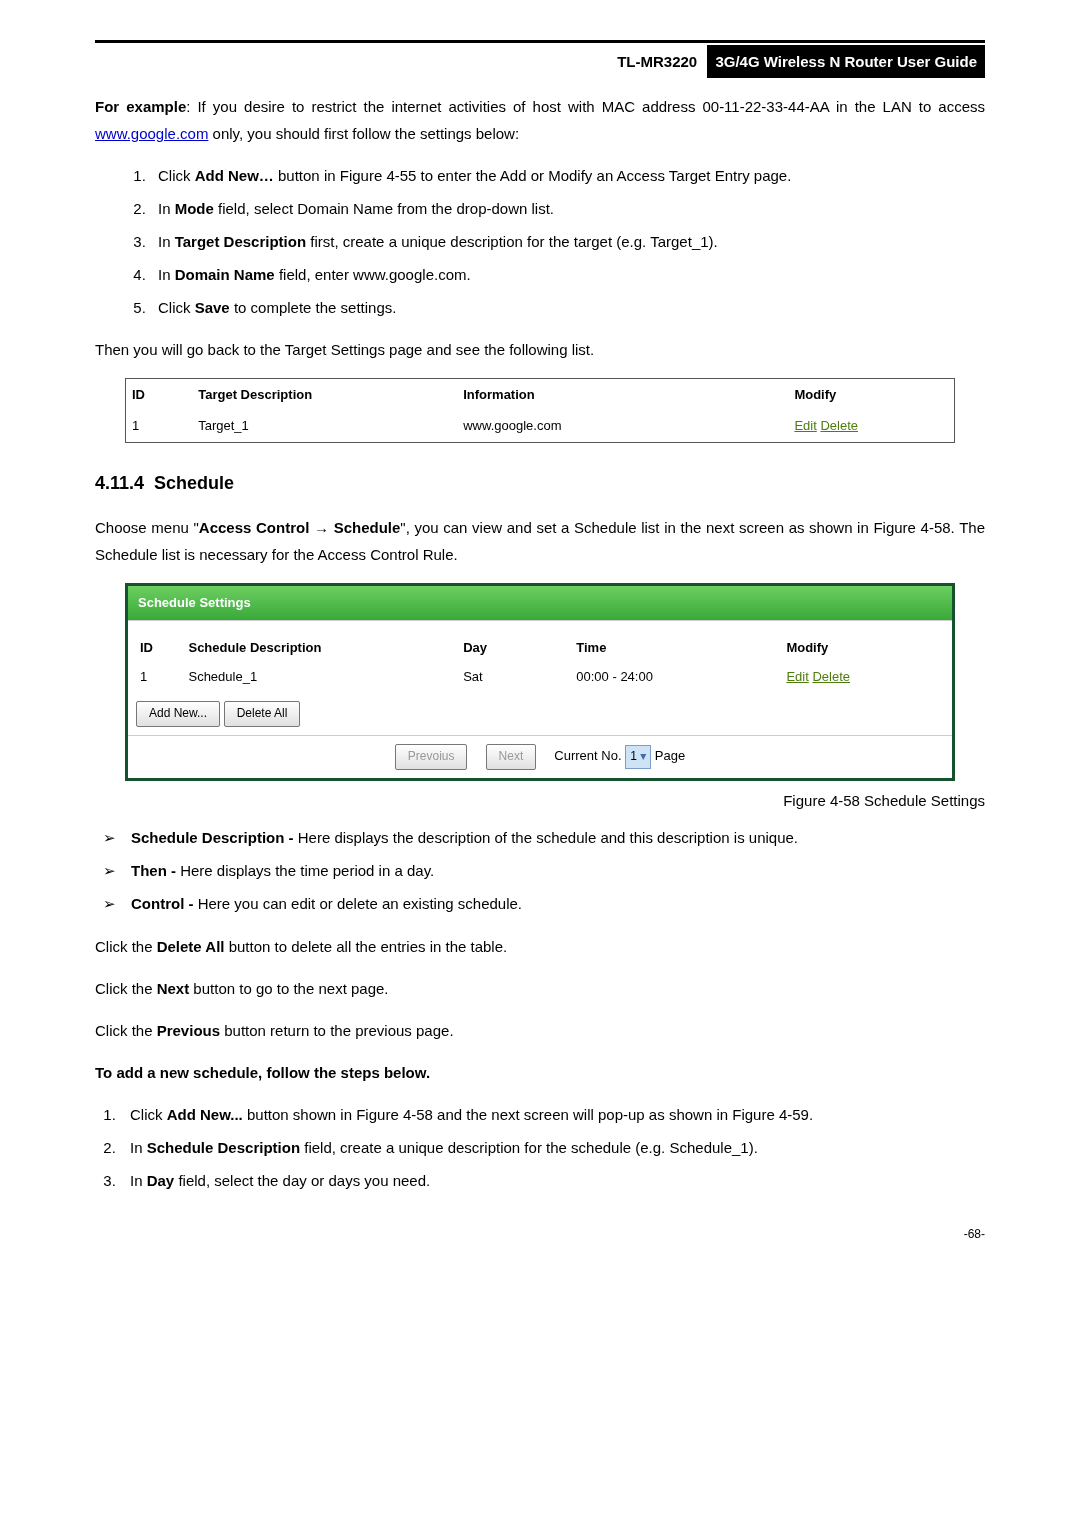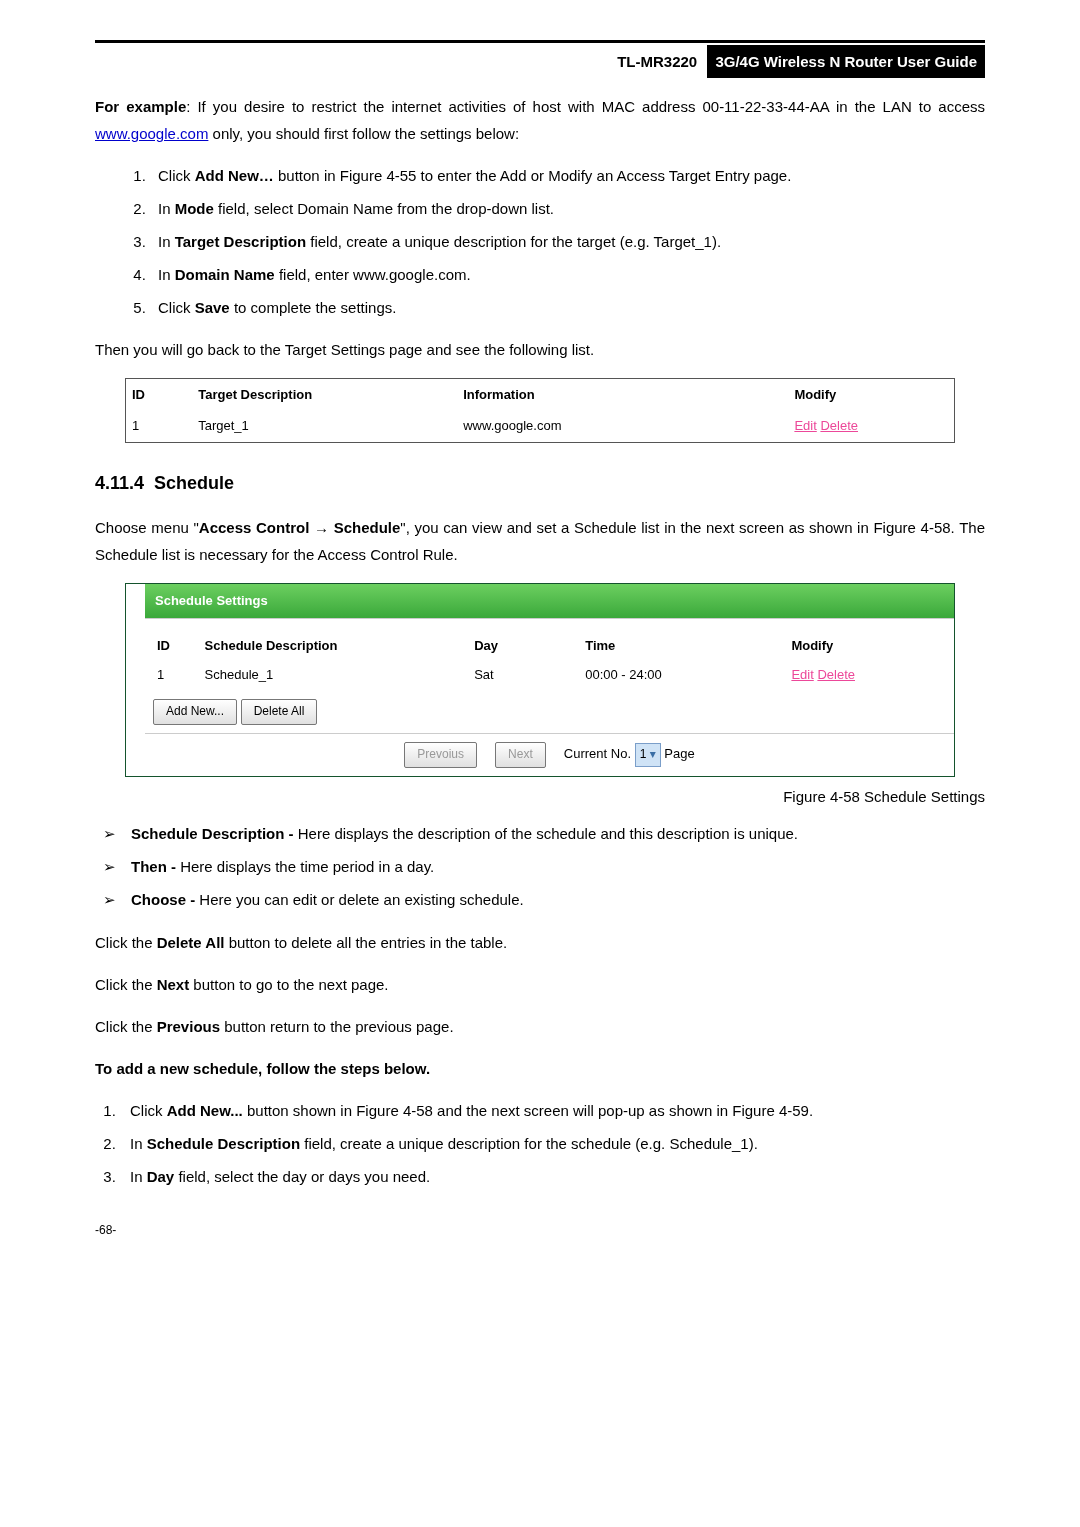--- a/index.html
+++ b/index.html
@@ -73,27 +73,26 @@
     border-collapse: collapse;
   }
   .fig-box th {
     text-align: left;
     font-weight: bold;
     padding: 4px 6px;
   }
   .fig-box td {
     padding: 4px 6px;
   }
-  .modify-link { color: #ec4899; text-decoration: underline; }
+  .modify-link { color: #4d7c0f; text-decoration: underline; }
   .schedule-panel {
-    border: 1px solid #14532d; 
+    border: 3px solid #14532d; 
     margin: 10px 30px 6px 30px;
     font-size: 13px;
     background: #fff;
-    padding-left: 19px;
   }
   .schedule-title {
     background: #4caf50;
     background: linear-gradient(#6ccf60, #3aa83a);
     color: #fff;
     font-weight: bold;
     padding: 5px 10px;
     border-bottom: 1px solid #ccc;
   }
   .schedule-body {
@@ -145,42 +144,42 @@
     text-align: justify;
   }
   ul.arrow-list li::before {
     content: "➢";
     position: absolute;
     left: 0;
     top: 0;
     color: #000;
   }
   .page-num {
-    text-align: left;
+    text-align: right;
     font-size: 12px;
     margin-top: 30px;
   }
 </style>
 </head>
 <body>
 
 <div class="header-line"></div>
 <div class="header-bar">
   <span class="model">TL-MR3220</span>
   <span class="title">3G/4G Wireless N Router User Guide</span>
 </div>
 
 <p class="para-justify">
   <span class="bold">For example</span><span>: If you desire to restrict the internet activities of host with MAC address 00-11-22-33-44-AA in the LAN to access </span><a class="link">www.google.com</a><span> only, you should first follow the settings below:</span>
 </p>
 
 <ol class="num-list">
   <li><span>Click </span><span class="bold">Add New…</span><span> button in Figure 4-55 to enter the Add or Modify an Access Target Entry page.</span></li>
   <li><span>In </span><span class="bold">Mode</span><span> field, select Domain Name from the drop-down list.</span></li>
-  <li><span>In </span><span class="bold">Target Description</span><span> field, create a unique description for the target (e.g. Target_1).</span></li>
+  <li><span>In </span><span class="bold">Target Description</span><span> first, create a unique description for the target (e.g. Target_1).</span></li>
   <li><span>In </span><span class="bold">Domain Name</span><span> field, enter www.google.com.</span></li>
   <li><span>Click </span><span class="bold">Save</span><span> to complete the settings.</span></li>
 </ol>
 
 <p>Then you will go back to the Target Settings page and see the following list.</p>
 
 <div class="fig-box">
   <table>
     <tbody>
         <tr>
@@ -246,21 +245,21 @@
     <span class="page-select"><span>1</span> <span style="color:#3a6ea5;">▾</span></span>
     <span>Page</span>
   </div>
 </div>
 
 <div class="caption">Figure 4-58    Schedule Settings</div>
 
 <ul class="arrow-list">
   <li><span class="bold">Schedule Description -</span><span> Here displays the description of the schedule and this description is unique.</span></li>
   <li><span class="bold">Then -</span><span> Here displays the time period in a day.</span></li>
-  <li><span class="bold">Choose -</span><span> Here you can edit or delete an existing schedule.</span></li>
+  <li><span class="bold">Control -</span><span> Here you can edit or delete an existing schedule.</span></li>
 </ul>
 
 <p><span>Click the </span><span class="bold">Delete All</span><span> button to delete all the entries in the table.</span></p>
 <p><span>Click the </span><span class="bold">Next</span><span> button to go to the next page.</span></p>
 <p><span>Click the </span><span class="bold">Previous</span><span> button return to the previous page.</span></p>
 
 <p class="bold">To add a new schedule, follow the steps below.</p>
 
 <ol class="num-list-outer">
   <li><span>Click </span><span class="bold">Add New...</span><span> button shown in Figure 4-58 and the next screen will pop-up as shown in Figure 4-59.</span></li>

